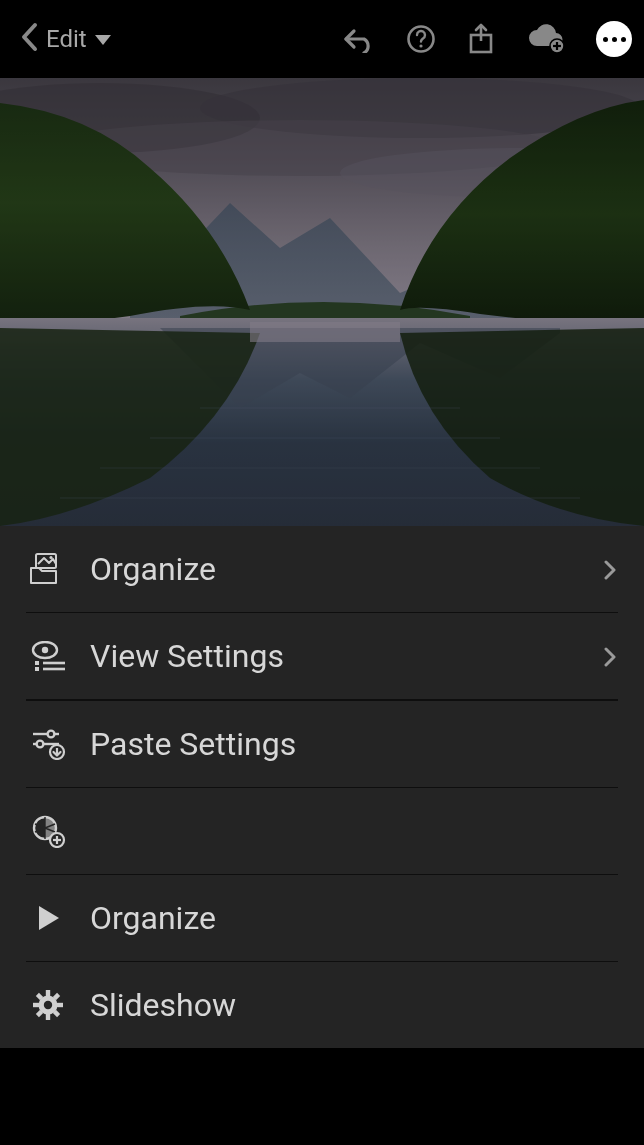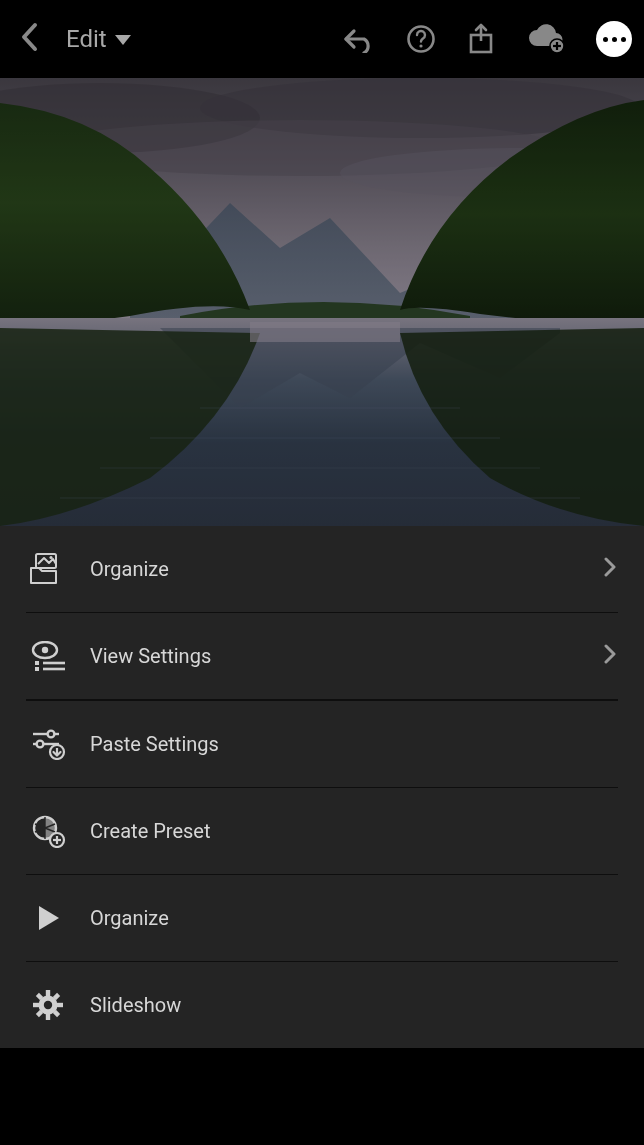--- a/index.html
+++ b/index.html
@@ -6,21 +6,21 @@
   html, body { width: 644px; height: 1145px; background: #000; font-family: -apple-system, "Segoe UI", Roboto, Helvetica, Arial, sans-serif; overflow: hidden; }
   
   
   .toolbar {
     height: 78px;
     display: flex;
     align-items: center;
     padding: 0 12px;
     background: #000;
   }
-  .tb-left { display: flex; align-items: center; gap: 20px; }
+  .tb-left { display: flex; align-items: center; }
   .tb-right { display: flex; align-items: center; gap: 30px; margin-left: auto; }
   .back-btn { padding: 6px 8px; cursor: pointer; color: #888; }
   .mode-btn {
     display: flex; align-items: center; gap: 8px;
     color: #a8a8a8; font-size: 24px; cursor: pointer;
   }
   .mode-btn svg { margin-top: 2px; }
   .tb-icon { cursor: pointer; color: #888; display:flex; align-items:center; justify-content:center; }
   .more-btn {
     width: 36px; height: 36px; border-radius: 50%;
@@ -46,21 +46,21 @@
   .menu {
     background: #242424;
     width: 100%;
   }
   .menu-item {
     height: 86px;
     display: flex; align-items: center;
     padding: 0 28px 0 28px;
     cursor: pointer;
     color: #d7d7d7;
-    font-size: 20px;
+    font-size: 32px;
     font-weight: 400;
     position: relative;
   }
   .menu-item .mi-icon {
     width: 40px; height: 40px;
     display: flex; align-items: center; justify-content: center;
     margin-right: 22px;
     color: #cfcfcf;
     flex-shrink: 0;
   }
@@ -252,21 +252,20 @@
     <span class="mi-icon">
       <svg width="38" height="34" viewBox="0 0 38 34">
         <circle cx="16" cy="14" r="11" fill="none" stroke="#cfcfcf" stroke-width="2.4"></circle>
         <path d="M16 3 a11 11 0 0 1 0 22 Z" fill="#cfcfcf" opacity="0.55"></path>
         <path d="M16 3 L16 25 M6 10 L26 18 M6 18 L26 10" stroke="#242424" stroke-width="1.4"></path>
         <circle cx="28" cy="26" r="7" fill="#242424" stroke="#cfcfcf" stroke-width="2.2"></circle>
         <line x1="28" y1="22" x2="28" y2="30" stroke="#cfcfcf" stroke-width="2.2"></line>
         <line x1="24" y1="26" x2="32" y2="26" stroke="#cfcfcf" stroke-width="2.2"></line>
       </svg>
     </span>
-    <span class="mi-label">Create Preset</span>
   </div>
   <div class="menu-sep"></div>
 
   <div class="menu-item">
     <span class="mi-icon">
       <svg width="30" height="30" viewBox="0 0 30 30">
         <polygon points="6,3 26,15 6,27" fill="#cfcfcf"></polygon>
       </svg>
     </span>
     <span class="mi-label">Organize</span>

